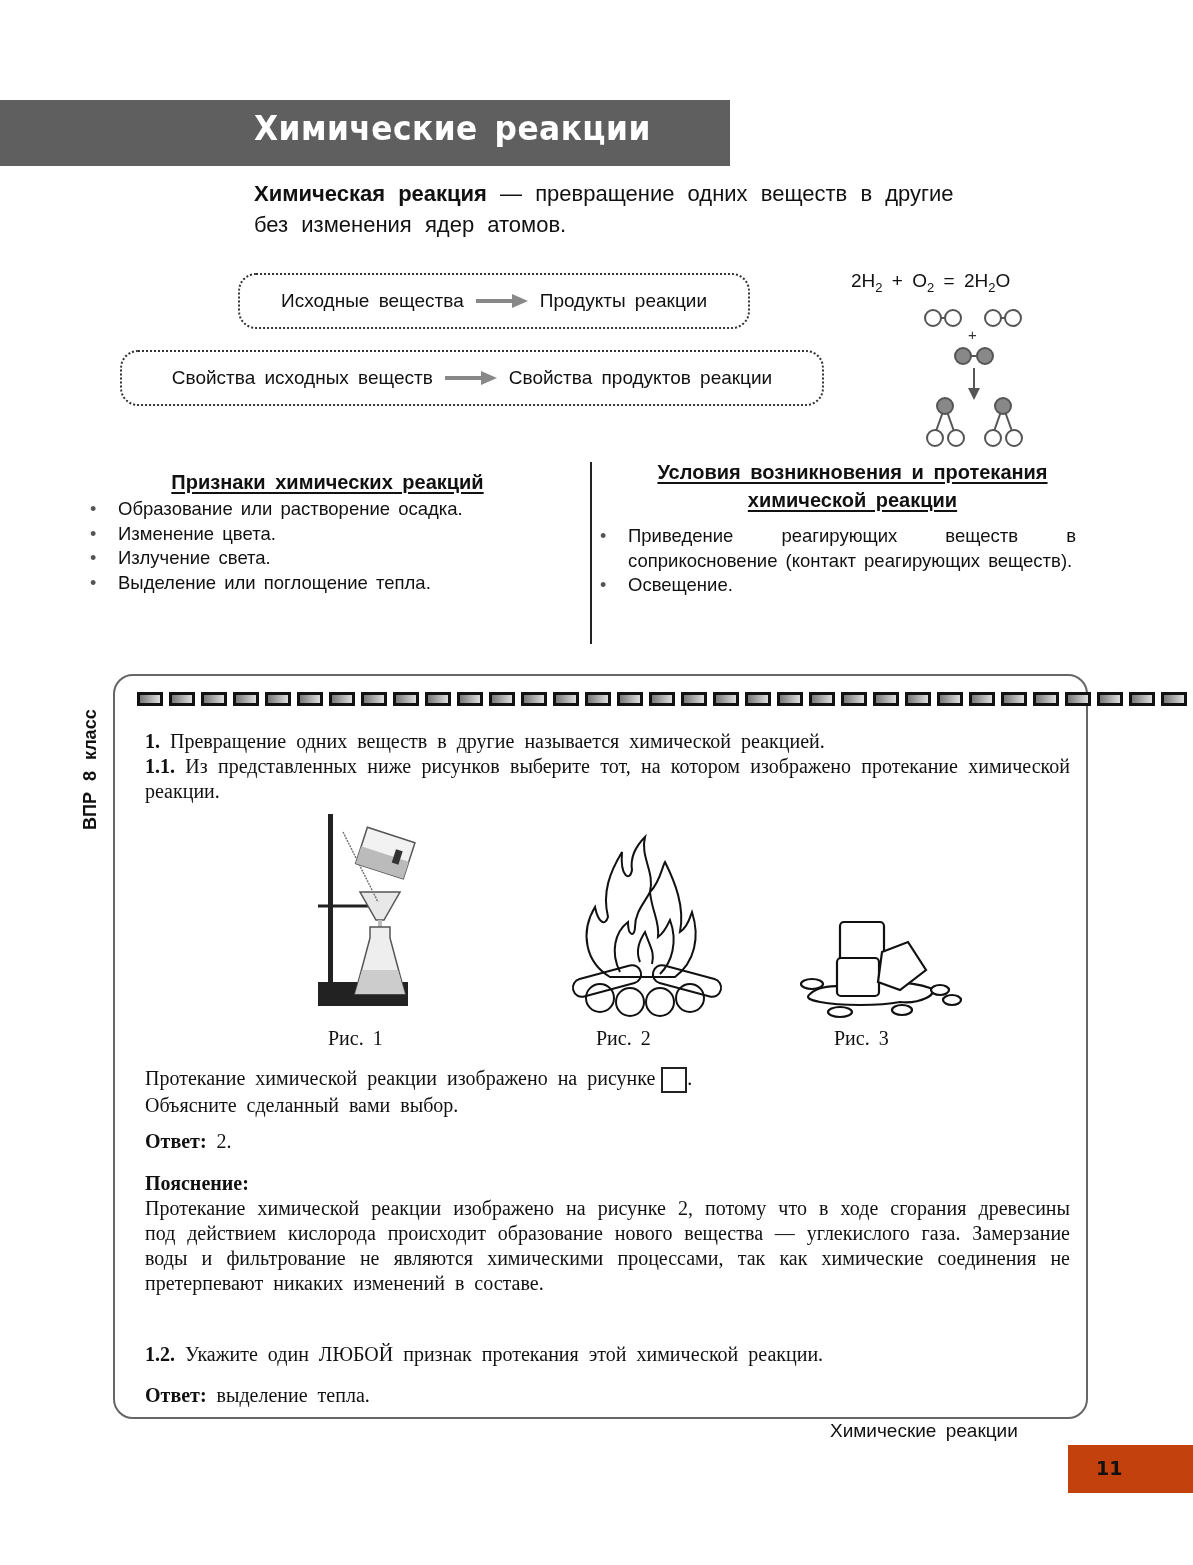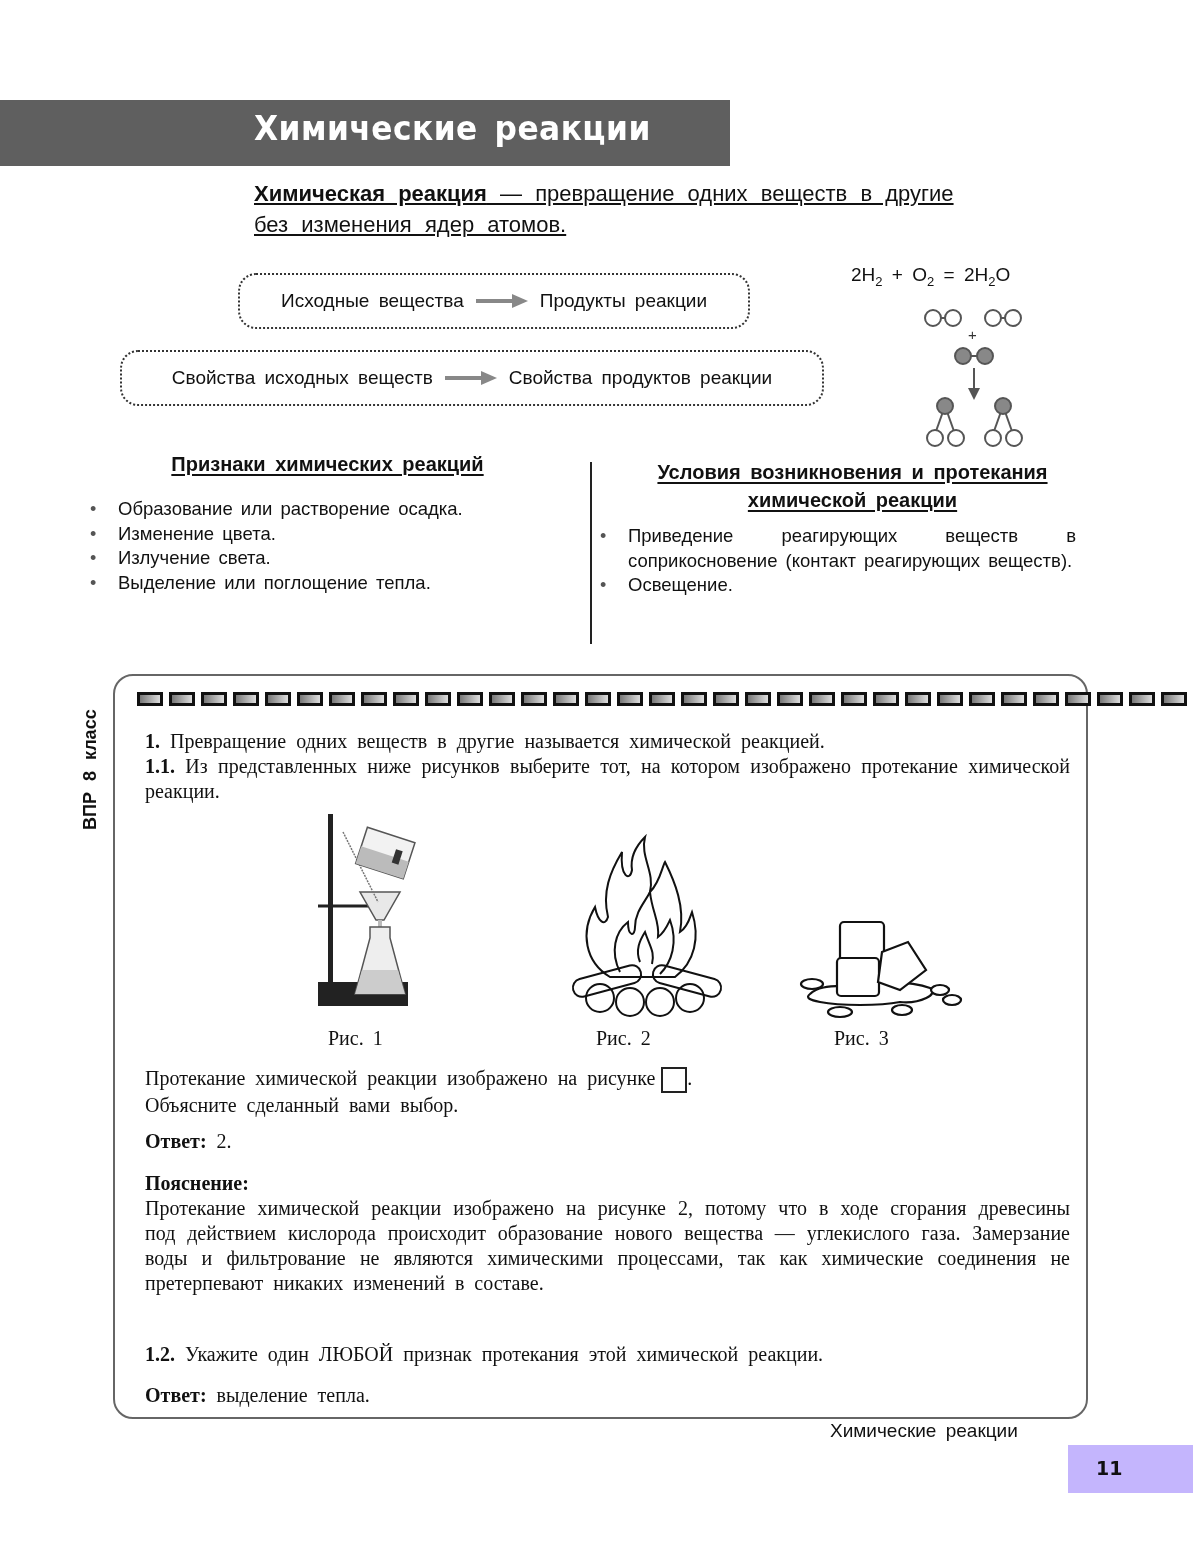--- a/index.html
+++ b/index.html
@@ -1,36 +1,36 @@
 <!DOCTYPE html>
 <html><head>
 <meta charset="utf-8">
 <style>
   html, body { margin: 0; padding: 0; background: #ffffff; }
   body { width: 1193px; height: 1565px; position: relative; overflow: hidden; color: #111; font-family: "Liberation Sans", sans-serif; }
 
   .title-bar { position: absolute; left: 0; top: 100px; width: 730px; height: 66px; background: #5f5f5f; }
   .title-text { position: absolute; left: 254px; top: 108px; font-family: "DejaVu Sans", sans-serif; font-weight: bold; font-size: 34px; color: #fff; letter-spacing: 0.5px; word-spacing: 6px; transform: scaleX(0.92); transform-origin: left; }
 
-  .definition { position: absolute; left: 254px; top: 178px; width: 720px; font-size: 22px; line-height: 31px; word-spacing: 7px; text-decoration: underline; }
+  .definition { position: absolute; left: 254px; top: 178px; width: 720px; font-size: 22px; line-height: 31px; word-spacing: 7px; }
   .definition b { font-weight: bold; }
 
   .flow-box { position: absolute; border: 2px dotted #333; border-radius: 18px; display: flex; align-items: center; font-size: 19px; word-spacing: 4px; }
   .flow-1 { left: 238px; top: 273px; width: 508px; height: 52px; justify-content: center; }
   .flow-2 { left: 120px; top: 350px; width: 700px; height: 52px; justify-content: center; }
   .arrow { display: inline-block; width: 52px; height: 14px; margin: 0 12px; position: relative; }
   .arrow::before { content: ""; position: absolute; left: 0; top: 5px; width: 38px; height: 4px; background: #888; }
   .arrow::after { content: ""; position: absolute; right: 0; top: 0; border-left: 16px solid #888; border-top: 7px solid transparent; border-bottom: 7px solid transparent; }
 
-  .equation { position: absolute; left: 851px; top: 264px; font-size: 19px; word-spacing: 4px; }
+  .equation { position: absolute; left: 851px; top: 270px; font-size: 19px; word-spacing: 4px; }
   .equation sub { font-size: 13px; }
   .molecules { position: absolute; left: 915px; top: 302px; width: 120px; height: 150px; }
 
   .col-title { position: absolute; font-weight: bold; font-size: 20px; text-decoration: underline; text-underline-offset: 3px; text-align: center; word-spacing: 4px; line-height: 28px; }
-  .col-left-title { left: 100px; top: 450px; width: 455px; }
+  .col-left-title { left: 100px; top: 468px; width: 455px; }
   .col-right-title { left: 605px; top: 458px; width: 495px; }
   .col-divider { position: absolute; left: 590px; top: 462px; width: 2px; height: 182px; background: #222; }
   ul.bullets { position: absolute; margin: 0; padding: 0; list-style: none; font-size: 18.5px; line-height: 24.5px; word-spacing: 3px; }
   ul.bullets li { position: relative; padding-left: 30px; }
   ul.bullets li::before { content: "•"; position: absolute; left: 2px; top: 0; color: #555; font-size: 18px; }
   .left-list { left: 88px; top: 497px; width: 480px; }
   .right-list { left: 598px; top: 524px; width: 478px; text-align: justify; }
 
   .side-label { position: absolute; left: 80px; top: 830px; transform: rotate(-90deg); transform-origin: left top; font-weight: bold; font-size: 18px; word-spacing: 6px; white-space: nowrap; }
 
@@ -229,15 +229,15 @@
 </div>
 
 <div class="task-text serif" style="top:1342px;">
   <b>1.2.</b><span> Укажите один ЛЮБОЙ признак протекания этой химической реакции.</span>
 </div>
 <div class="task-text serif" style="top:1383px;">
   <b>Ответ:</b><span> выделение тепла.</span>
 </div>
 
 <div style="position:absolute; left:830px; top:1420px; font-size:19px; word-spacing:4px;">Химические реакции</div>
-<div style="position:absolute; left:1068px; top:1445px; width:125px; height:48px; background:#c4b5fd;">
+<div style="position:absolute; left:1068px; top:1445px; width:125px; height:48px; background:#c2410c;">
   <span style="position:absolute; left:28px; top:12px; font-weight:bold; font-size:19px; font-family:'DejaVu Sans', sans-serif;">11</span>
 </div>
 
 </body></html>

